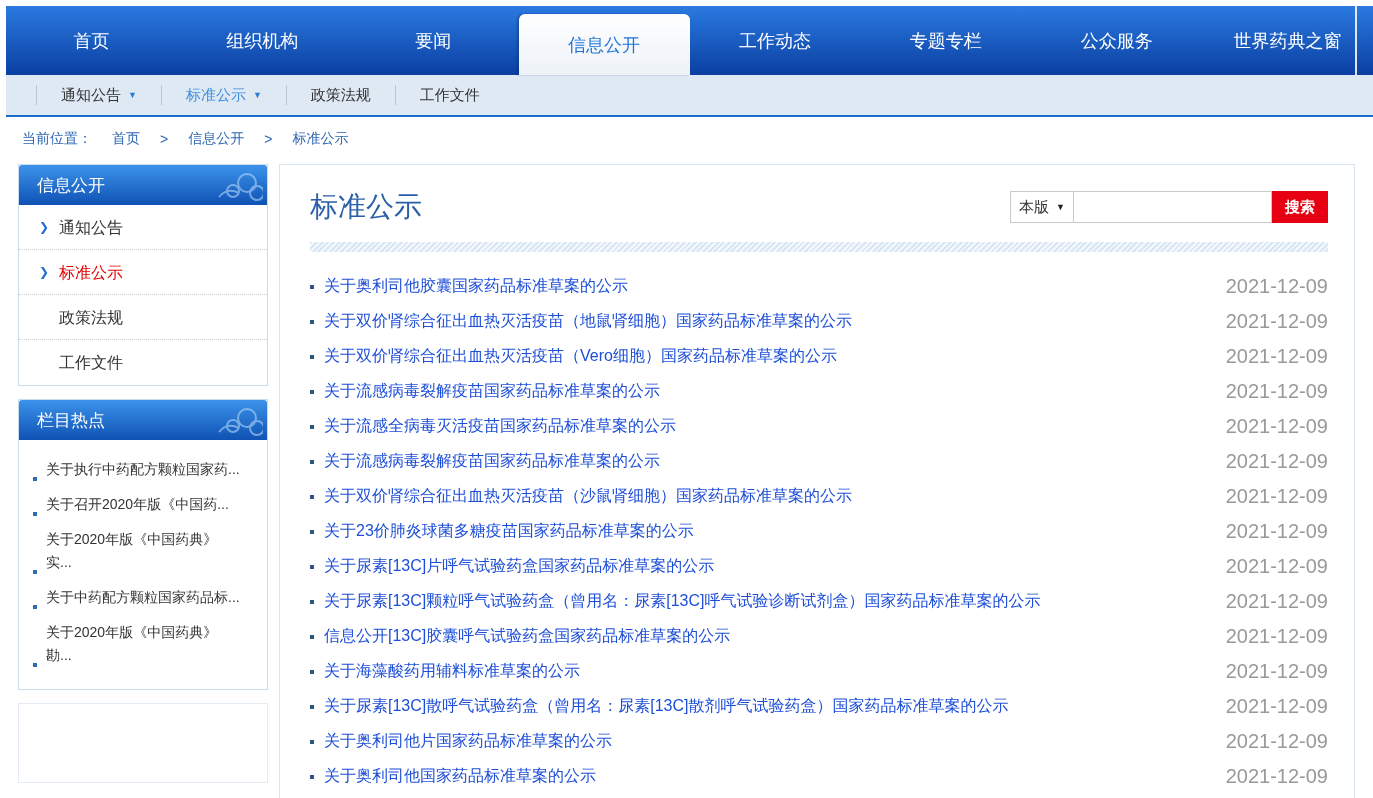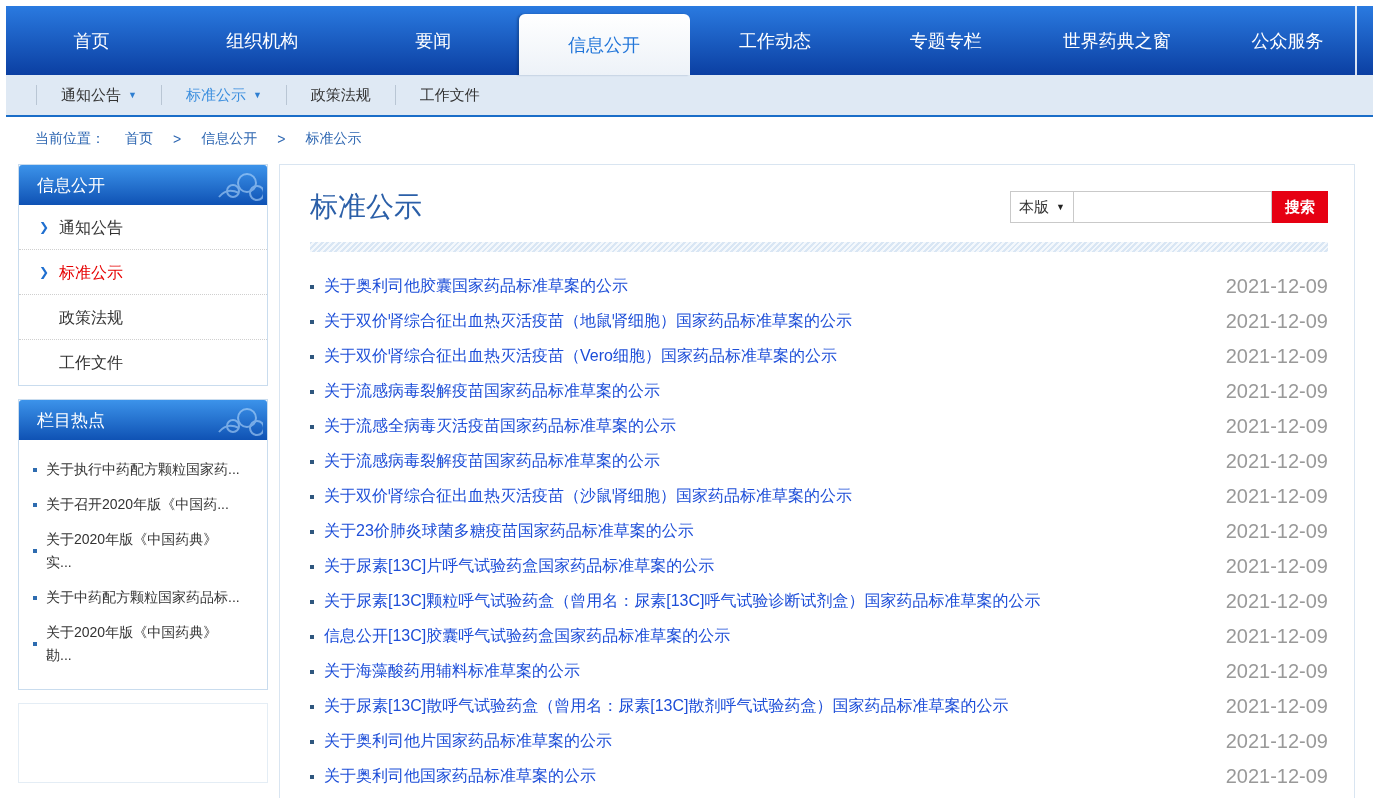--- a/index.html
+++ b/index.html
@@ -20,42 +20,42 @@
   
   .subnav { margin-left:6px; height:42px; background:#dfe9f4;
     border-bottom:2px solid #1a6dc8; display:flex; align-items:center; padding-left:30px; }
   .subnav-item { display:flex; align-items:center; gap:7px; padding:0 24px;
     font-size:15px; color:#333; border-left:1px solid #b9c6d4; cursor:pointer; height:20px; }
   .subnav-item.active { color:#3b8ede; }
   .dd-arrow { font-size:9px; color:#2f7fd1; line-height:1; }
 
   
   .breadcrumb { height:44px; display:flex; align-items:center; padding-left:22px;
-    font-size:14px; color:#2d66b1; gap:20px;margin-left:13px; }
+    font-size:14px; color:#2d66b1; gap:20px; }
   .breadcrumb a { color:#2d66b1; text-decoration:none; cursor:pointer; }
   .crumb-sep { color:#2d66b1; }
 
   
   .content { display:flex; align-items:flex-start; gap:11px; padding:3px 18px 0 18px; }
 
   
   .sidebar { width:250px; flex:none; display:flex; flex-direction:column; gap:13px; }
   .panel { border:1px solid #c9dcee; background:#fff; }
   .panel-header { height:40px; background:linear-gradient(#3c93ea,#0f52b4);
     color:#fff; font-size:17px; display:flex; align-items:center; padding-left:18px;
     position:relative; overflow:hidden; border-radius:3px 3px 0 0; }
   .cloud { position:absolute; right:4px; top:2px; opacity:.55; }
   .info-list li { position:relative; height:45px; line-height:45px; padding-left:40px;
     font-size:16px; color:#333; border-bottom:1px dotted #cfcfcf; cursor:pointer; }
   .info-list li:last-child { border-bottom:none; }
   .chev { position:absolute; left:20px; top:0; color:#1f6fd0; font-size:12px; }
   .info-list li.active { color:#e60000; }
 
   .hot-list { padding:12px 12px 16px 14px; }
-  .hot-list li { display:flex; align-items:center; gap:9px; padding:6px 0;
+  .hot-list li { display:flex; align-items:flex-end; gap:9px; padding:6px 0;
     font-size:14px; color:#333; line-height:23px; cursor:pointer; }
   .hot-text { white-space:pre-line; }
   .sq-bullet { width:4px; height:4px; background:#2e6cb0; flex:none; }
 
   .panel-empty { height:80px; border:1px solid #e4edf5; }
 
   
   .main { flex:1; border:1px solid #d9e5f1; background:#fff;
     padding:23px 26px 8px 30px; min-height:632px; }
   .main-header { display:flex; justify-content:space-between; align-items:center; }
@@ -83,22 +83,22 @@
 </head>
 <body>
 
 <div class="topnav">
   <div class="nav-item">首页</div>
   <div class="nav-item">组织机构</div>
   <div class="nav-item">要闻</div>
   <div class="nav-item active">信息公开</div>
   <div class="nav-item">工作动态</div>
   <div class="nav-item">专题专栏</div>
+  <div class="nav-item">公众服务</div>
   <div class="nav-item">世界药典之窗</div>
-  <div class="nav-item">公众服务</div>
   <div class="nav-edge-line"></div>
 </div>
 
 <div class="subnav">
   <div class="subnav-item">
     <span>通知公告</span>
     <span class="dd-arrow">▼</span>
   </div>
   <div class="subnav-item active">
     <span>标准公示</span>

